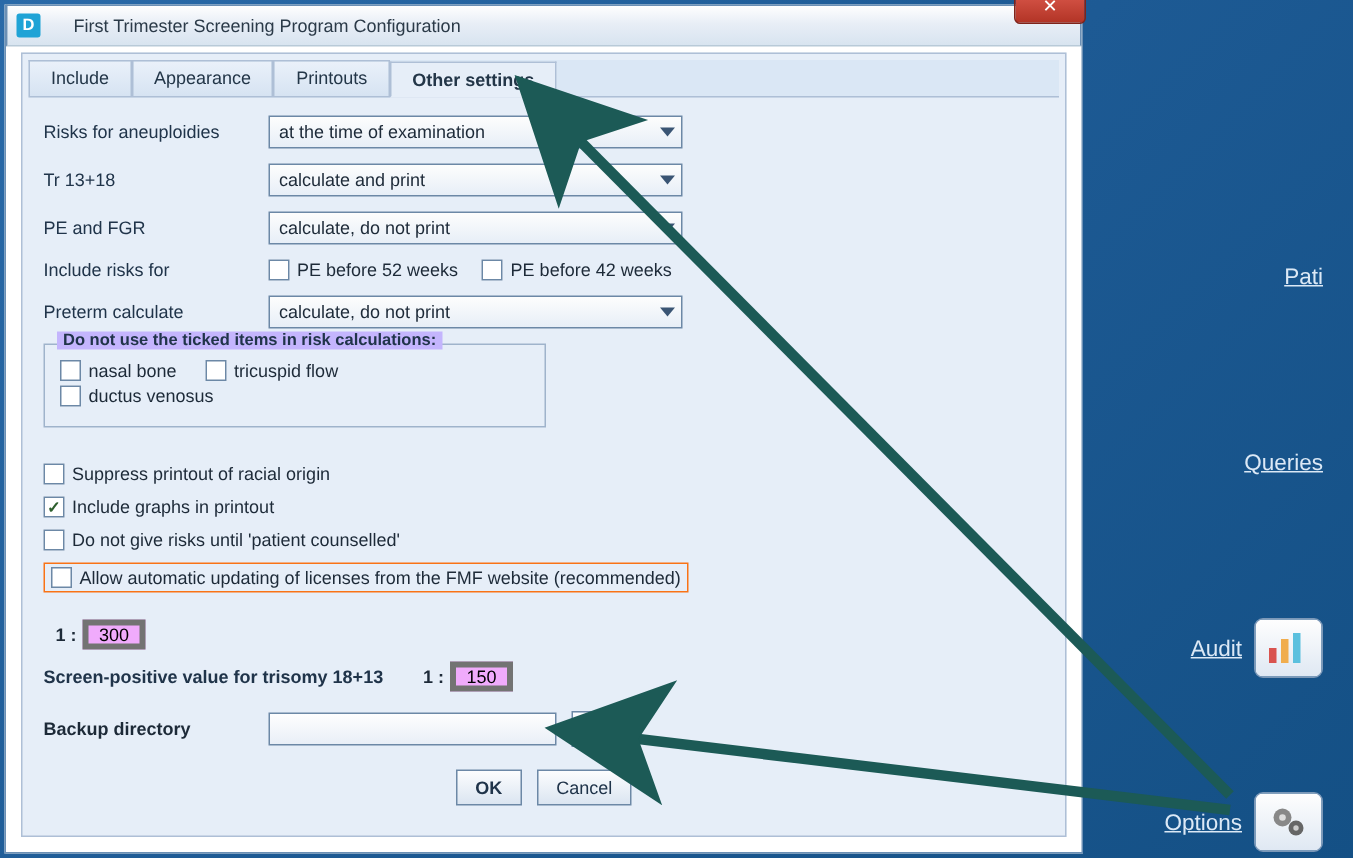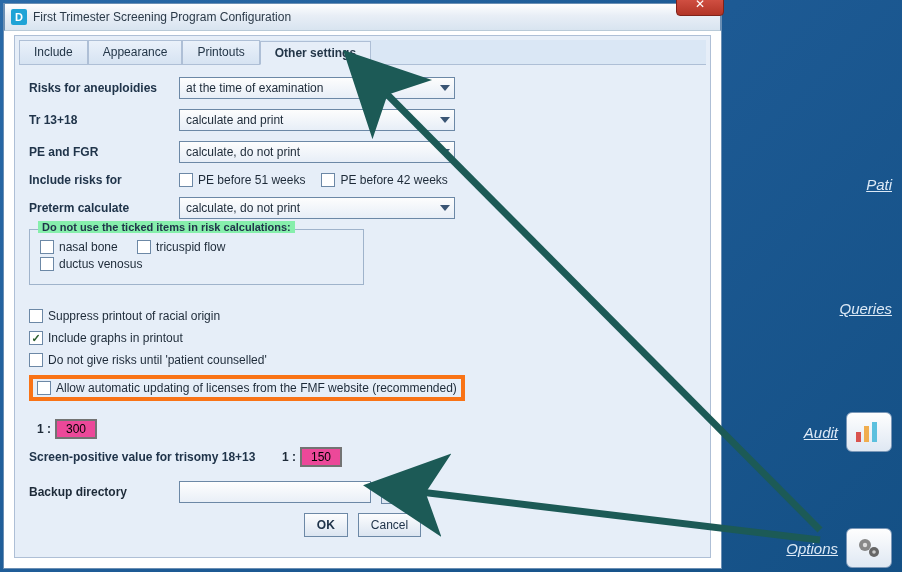--- a/index.html
+++ b/index.html
@@ -8,82 +8,82 @@
     width:902px; height:572px; overflow:hidden; position:relative; }
 
   .window { position:absolute; left:3px; top:3px; width:719px; height:566px;
     background:#fff; border:1px solid #6b8fb4; border-top:none; }
   .titlebar { height:28px; background:linear-gradient(#fefefe,#e8eef6 45%,#d8e4f0);
     border:1px solid #6b8fb4; border-bottom:1px solid #b8cad8; display:flex;
     align-items:center; padding:0 6px; position:relative; }
   .titlebar .appicon { width:16px; height:16px; background:#1fa3d6; border-radius:2px;
     display:inline-flex; align-items:center; justify-content:center; color:#fff;
     font-weight:bold; font-size:11px; margin-right:6px; }
-  .titlebar .title { color:#2b3a48; font-size:12px; }
+  .titlebar .title { color:#2b3a48; font-size:12px;margin-left:16px; }
   .close-btn { position:absolute; right:-4px; top:-10px; width:48px; height:22px;
     background:linear-gradient(#d9574a,#b23426); border:1px solid #7f231a;
     border-radius:0 0 4px 4px; color:#fff; text-align:center; line-height:18px;
     font-size:12px; cursor:pointer; }
 
   .client { position:absolute; left:10px; top:32px; right:10px; bottom:10px;
     background:#e6eef8; border:1px solid #aebfd6; }
 
   .client-pad { padding:4px 4px 8px 4px; height:100%; position:relative; }
 
   .tabs { display:flex; border-bottom:1px solid #aebfd6; background:#dae7f5; }
   .tab { padding:4px 14px; border:1px solid #aebfd6; border-bottom:none;
     margin-right:0px; background:linear-gradient(#eaf1fa,#d6e3f2);
     color:#233648; cursor:pointer; font-size:12px; }
   .tab.active { background:#e6eef8; border-bottom:1px solid #e6eef8;
     position:relative; top:1px; font-weight:bold; }
 
   .panel { padding:12px 10px 0 10px; color:#1d2a38; }
 
   .row { display:flex; align-items:center; margin-bottom:10px; }
-  .row .lab { width:150px; font-weight:bold; color:#20344a; }
+  .row .lab { width:150px; font-weight:normal; color:#20344a; }
   .combo { flex:0 0 276px; height:22px; border:1px solid #6c88a6;
     background:linear-gradient(#fdfdfd,#e7eef7); display:flex; align-items:center;
     justify-content:space-between; padding:0 4px 0 6px; cursor:pointer;
     font-size:12px; color:#1d2a38; }
   .combo .arrow { width:0;height:0;border-left:5px solid transparent;
     border-right:5px solid transparent; border-top:6px solid #3a5574; }
 
   .chk { display:inline-flex; align-items:center; margin-right:16px; cursor:pointer; }
   .chk .box { width:14px; height:14px; border:1px solid #6c88a6; background:#fff;
     margin-right:5px; display:inline-flex; align-items:center; justify-content:center;
     font-size:11px; color:#2d5f2d; }
   .chk.checked .box::after { content:"✓"; font-weight:bold; }
 
   .group { border:1px solid #9fb3cb; margin-top:2px; padding:10px 8px 10px 10px;
     position:relative; width:335px; }
-  .group-title { position:absolute; top:-9px; left:8px; background:#86efac;
+  .group-title { position:absolute; top:-9px; left:8px; background:#c4b5fd;
     padding:0 4px; font-weight:bold; font-size:11px; color:#20344a; }
 
   .stack { margin-top:24px; }
   .stack .chk { display:flex; margin-bottom:8px; }
 
   .spv { display:flex; align-items:center; margin-bottom:6px; margin-top:8px; }
   .spv .lab2 { width:245px; font-weight:bold; color:#20344a; }
   .spv .ratio { width:22px; text-align:right; margin-right:4px; font-weight:bold; }
-  .numbox { width:42px; height:20px; border:2px solid #737373; background:#ec4899;
+  .numbox { width:42px; height:20px; border:4px solid #737373; background:#f0abfc;
     text-align:center; font-size:12px; padding:1px 2px; }
 
   .backup { display:flex; align-items:center; margin-top:13px; }
   .backup .lab2 { width:150px; font-weight:bold; }
   .txt { width:192px; height:22px; border:1px solid #6c88a6;
     background:linear-gradient(#fefefe,#e9eff7); margin-right:10px; padding:2px 4px; }
   .btn { height:24px; border:1px solid #6c88a6;
     background:linear-gradient(#fcfdfe,#dbe5f1); padding:0 12px; cursor:pointer;
     font-size:12px; font-weight:bold; color:#20344a; }
   .btn.small { padding:0 10px; font-weight:normal; }
 
   .footer { position:absolute; left:0; right:0; bottom:20px; display:flex;
     justify-content:center; gap:10px; }
 
-  .sidebar { position:absolute; right:0; top:0; width:170px; height:572px;font-style:italic; }
+  .sidebar { position:absolute; right:10px; top:0; width:170px; height:572px; }
   .side-item { position:absolute; right:10px; display:flex; align-items:center;
     gap:8px; color:#dce9f6; font-size:15px; }
   .side-item .u { text-decoration:underline; }
   .iconbox { width:46px; height:40px; background:linear-gradient(#fefefe,#dfe8f3);
     border:1px solid #7b98b8; border-radius:6px; display:flex; align-items:center;
     justify-content:center; }
 
   
   svg.arrows { position:absolute; left:0; top:0; pointer-events:none; }
 </style>
@@ -131,21 +131,21 @@
         <div class="combo">
           <span>calculate, do not print</span>
           <span class="arrow"></span>
         </div>
       </div>
 
       <div class="row">
         <div class="lab">Include risks for</div>
         <label class="chk">
           <span class="box"></span>
-          <span>PE before 51 weeks</span>
+          <span>PE before 52 weeks</span>
         </label>
         <label class="chk">
           <span class="box"></span>
           <span>PE before 42 weeks</span>
         </label>
       </div>
 
       <div class="row">
         <div class="lab">Preterm calculate</div>
         <div class="combo">
@@ -176,21 +176,21 @@
           <span>Suppress printout of racial origin</span>
         </label>
         <label class="chk checked">
           <span class="box"></span>
           <span>Include graphs in printout</span>
         </label>
         <label class="chk">
           <span class="box"></span>
           <span>Do not give risks until 'patient counselled'</span>
         </label>
-        <label class="chk" style="border:4px solid #f97316; padding:2px 4px; width:fit-content;">
+        <label class="chk" style="border:1px solid #f97316; padding:2px 4px; width:fit-content;">
           <span class="box"></span>
           <span>Allow automatic updating of licenses from the FMF website (recommended)</span>
         </label>
       </div>
 
       <div class="spv" style="margin-top:18px;">
         <div class="ratio">1 :</div>
         <input class="numbox" value="300" style="">
       </div>
       <div class="spv">

